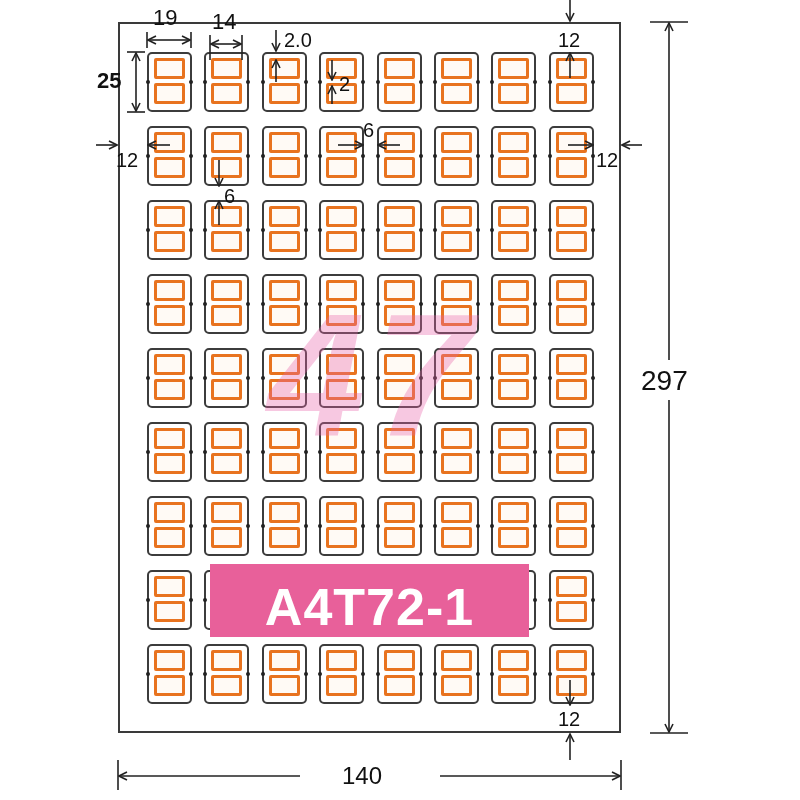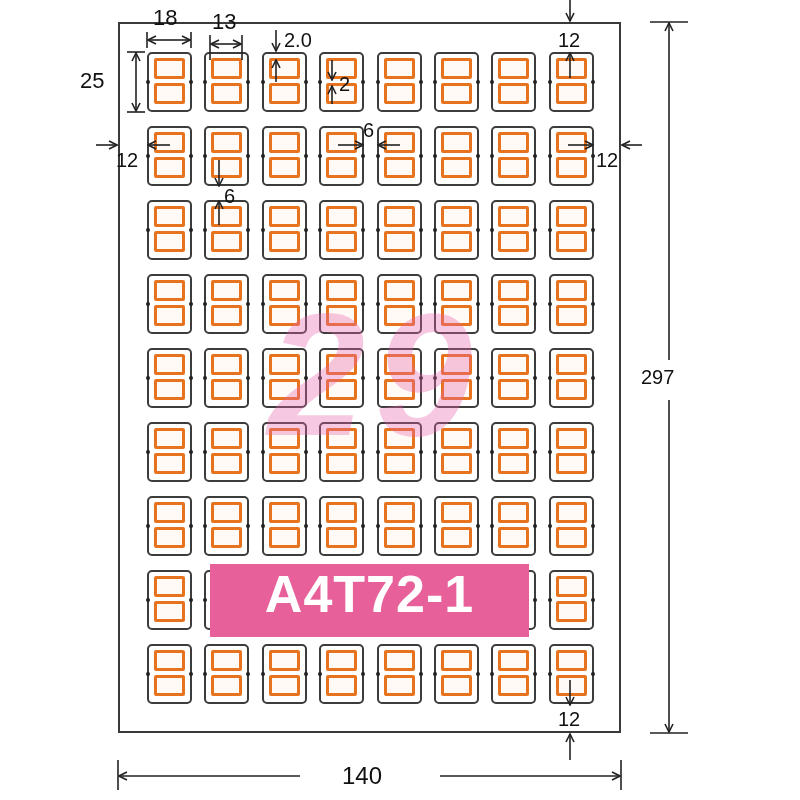--- a/index.html
+++ b/index.html
@@ -18,21 +18,21 @@
     .label .notch { position: absolute; top: 26px; width: 4px; height: 4px;
                     background: #222; border-radius: 50%; }
     .label .notch.l { left: -3px; }
     .label .notch.r { right: -3px; }
     .watermark { position: absolute; left: 250px; top: 300px; width: 250px; height: 150px;
                  font-weight: bold; font-style: italic; font-size: 175px; line-height: 150px;
                  letter-spacing: 10px;
                  color: rgba(232, 96, 170, 0.35); pointer-events: none; text-align: center; }
     .banner { position: absolute; left: 210px; top: 564px; width: 319px; height: 73px;
               background: #e8609a; color: #fff; font-weight: bold; font-size: 52px;
-              display: flex; align-items: flex-start; justify-content: center; letter-spacing: 1px; }
+              display: flex; align-items: flex-end; justify-content: center; letter-spacing: 1px; }
     .dim { position: absolute; font-size: 20px; color: #111; line-height: 1; }
     svg.overlay { position: absolute; left: 0; top: 0; width: 800px; height: 800px; pointer-events: none; }
   </style>
 </head>
 <body>
 
 <div id="stage">
   <div class="sheet"></div>
   <div id="label-grid">
       <div class="label" style="left: 147px; top: 52px;">
@@ -462,21 +462,21 @@
         <span class="notch r"></span>
       </div>
       <div class="label" style="left: 549px; top: 644px;">
         <div class="inner top"></div>
         <div class="inner bot"></div>
         <span class="notch l"></span>
         <span class="notch r"></span>
       </div>
     </div>
 
-  <div class="watermark">29</div>
+  <div class="watermark">47</div>
 
   <div class="banner">
     <span>A4T72-1</span>
   </div>
 
   <svg class="overlay" viewBox="0 0 800 800">
     <defs>
       <marker id="ah" markerWidth="10" markerHeight="10" refX="9" refY="5" orient="auto" markerUnits="userSpaceOnUse">
         <path d="M1,1 L9,5 L1,9" fill="none" stroke="#222" stroke-width="1.6"></path>
       </marker>
@@ -527,26 +527,26 @@
       <line x1="219" y1="225" x2="219" y2="201" marker-end="url(#ah)"></line>
 
       <line x1="570" y1="0" x2="570" y2="21" marker-end="url(#ah)"></line>
       <line x1="570" y1="78" x2="570" y2="53" marker-end="url(#ah)"></line>
 
       <line x1="570" y1="680" x2="570" y2="705" marker-end="url(#ah)"></line>
       <line x1="570" y1="760" x2="570" y2="734" marker-end="url(#ah)"></line>
     </g>
   </svg>
 
-  <span class="dim" style="left:153px;top:7px;font-size:22px;">18</span>
-  <span class="dim" style="left:212px;top:11px;font-size:22px;">13</span>
+  <span class="dim" style="left:153px;top:7px;font-size:22px;">19</span>
+  <span class="dim" style="left:212px;top:11px;font-size:22px;">14</span>
   <span class="dim" style="left:284px;top:30px;">2.0</span>
   <span class="dim" style="left:339px;top:74px;">2</span>
-  <span class="dim" style="left:80px;top:70px;font-size:22px;">25</span>
+  <span class="dim" style="left:97px;top:70px;font-size:22px;font-weight:bold;">25</span>
   <span class="dim" style="left:116px;top:150px;">12</span>
   <span class="dim" style="left:596px;top:150px;">12</span>
   <span class="dim" style="left:363px;top:120px;">6</span>
   <span class="dim" style="left:224px;top:186px;">6</span>
   <span class="dim" style="left:558px;top:30px;">12</span>
   <span class="dim" style="left:558px;top:709px;">12</span>
-  <span class="dim" style="left:641px;top:365px;font-size:20px;background:#fff;padding:2px 0;">297</span>
+  <span class="dim" style="left:641px;top:365px;font-size:28px;background:#fff;padding:2px 0;">297</span>
   <span class="dim" style="left:338px;top:764px;font-size:24px;background:#fff;padding:0 4px;">140</span>
 </div>
 
 </body></html>

